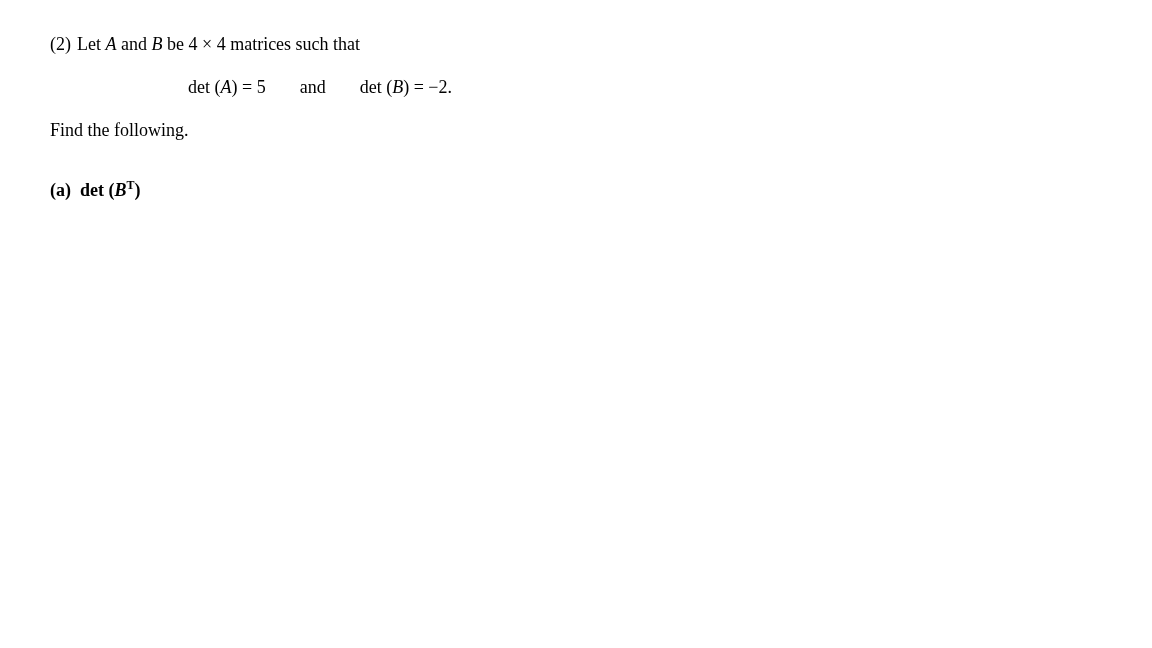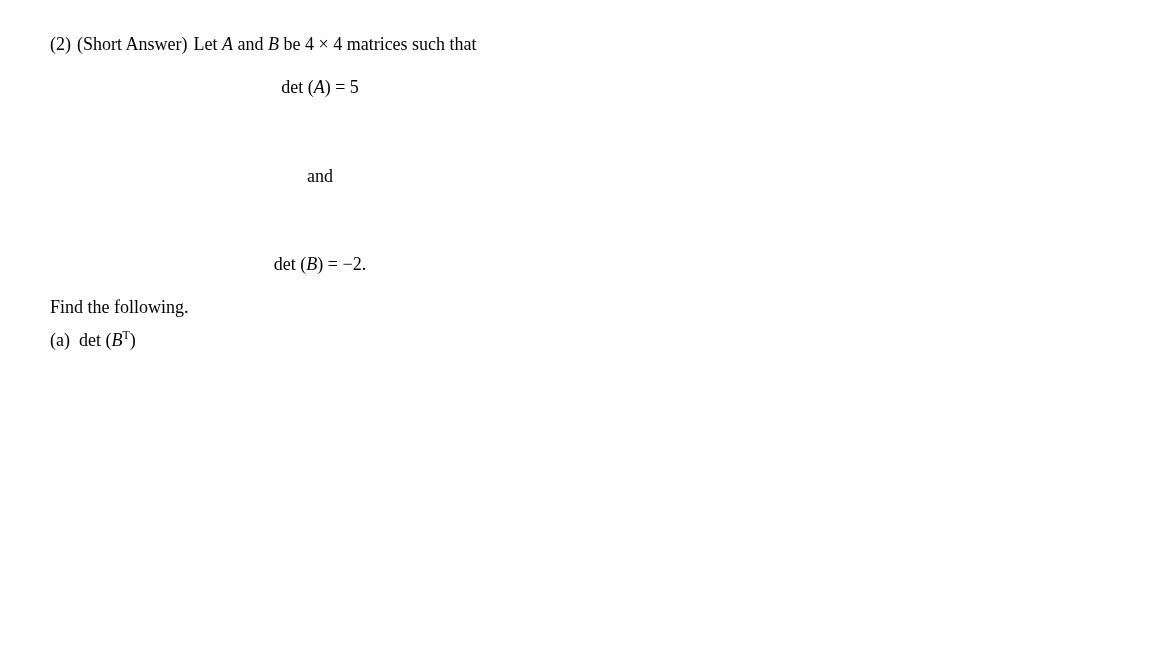--- a/index.html
+++ b/index.html
@@ -26,53 +26,52 @@
     .problem-header {
       display: flex;
       align-items: baseline;
       gap: 6px;
       margin-bottom: 14px;
       font-size: 18px;
     }
 
     .det-line {
       display: flex;
-      align-items: center;
+      align-items: flex-start;
       justify-content: center;
-      gap: 60px;
+      gap: 34px;
       margin-left: 60px;
       margin-bottom: 14px;
       font-size: 18px;
       width: 420px;
-      flex-direction: column;
     }
 
     .find-line {
       margin-bottom: 4px;
       font-size: 18px;
     }
 
     .part {
-      margin-top: 4px;
+      margin-top: 32px;
       font-size: 18px;
+      font-weight: bold;
     }
 
     sup {
       font-size: 12px;
       vertical-align: super;
     }
   </style>
 </head>
 <body>
 
 <div class="page-content">
 
   <div class="problem-header">
     <span>(2)</span>
-    <span>(Short Answer)</span>
     <span>Let <i>A</i> and <i>B</i> be 4 × 4 matrices such that</span>
   </div>
 
   <div class="det-line">
     <span>det (<i>A</i>) = 5</span>
     <span>and</span>
     <span>det (<i>B</i>) = −2.</span>
   </div>
 
   <div class="find-line">Find the following.</div>

